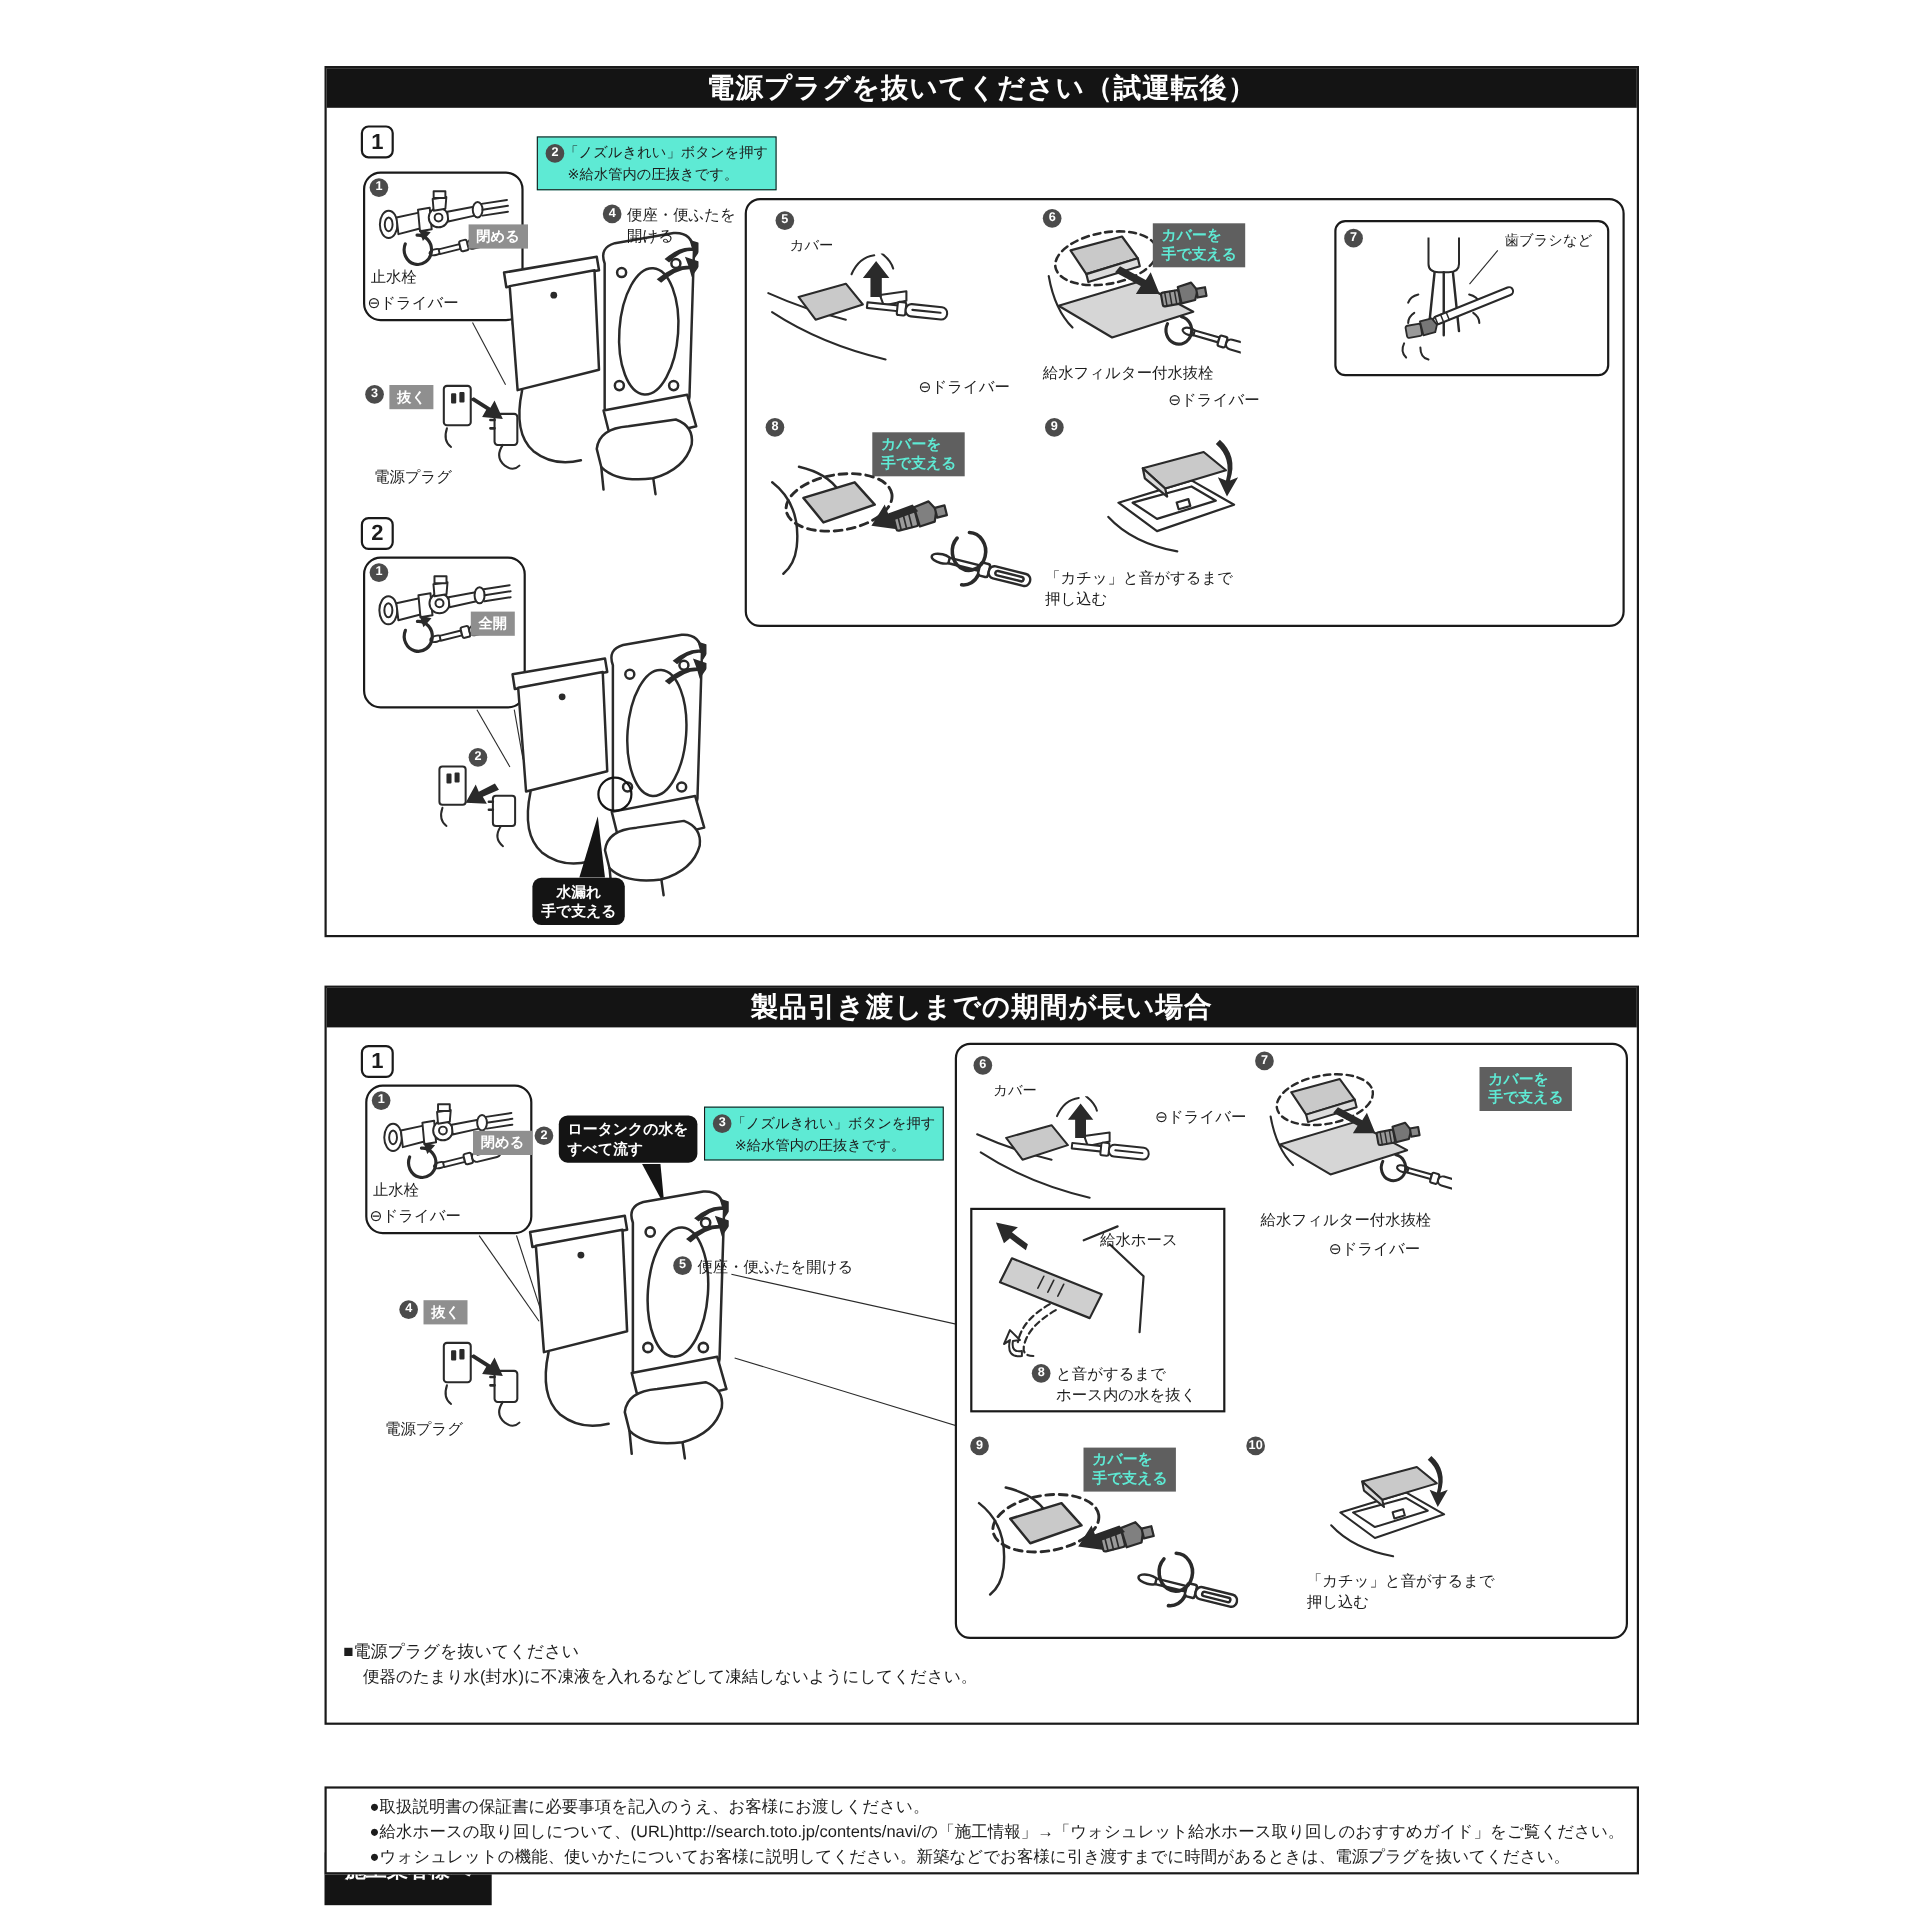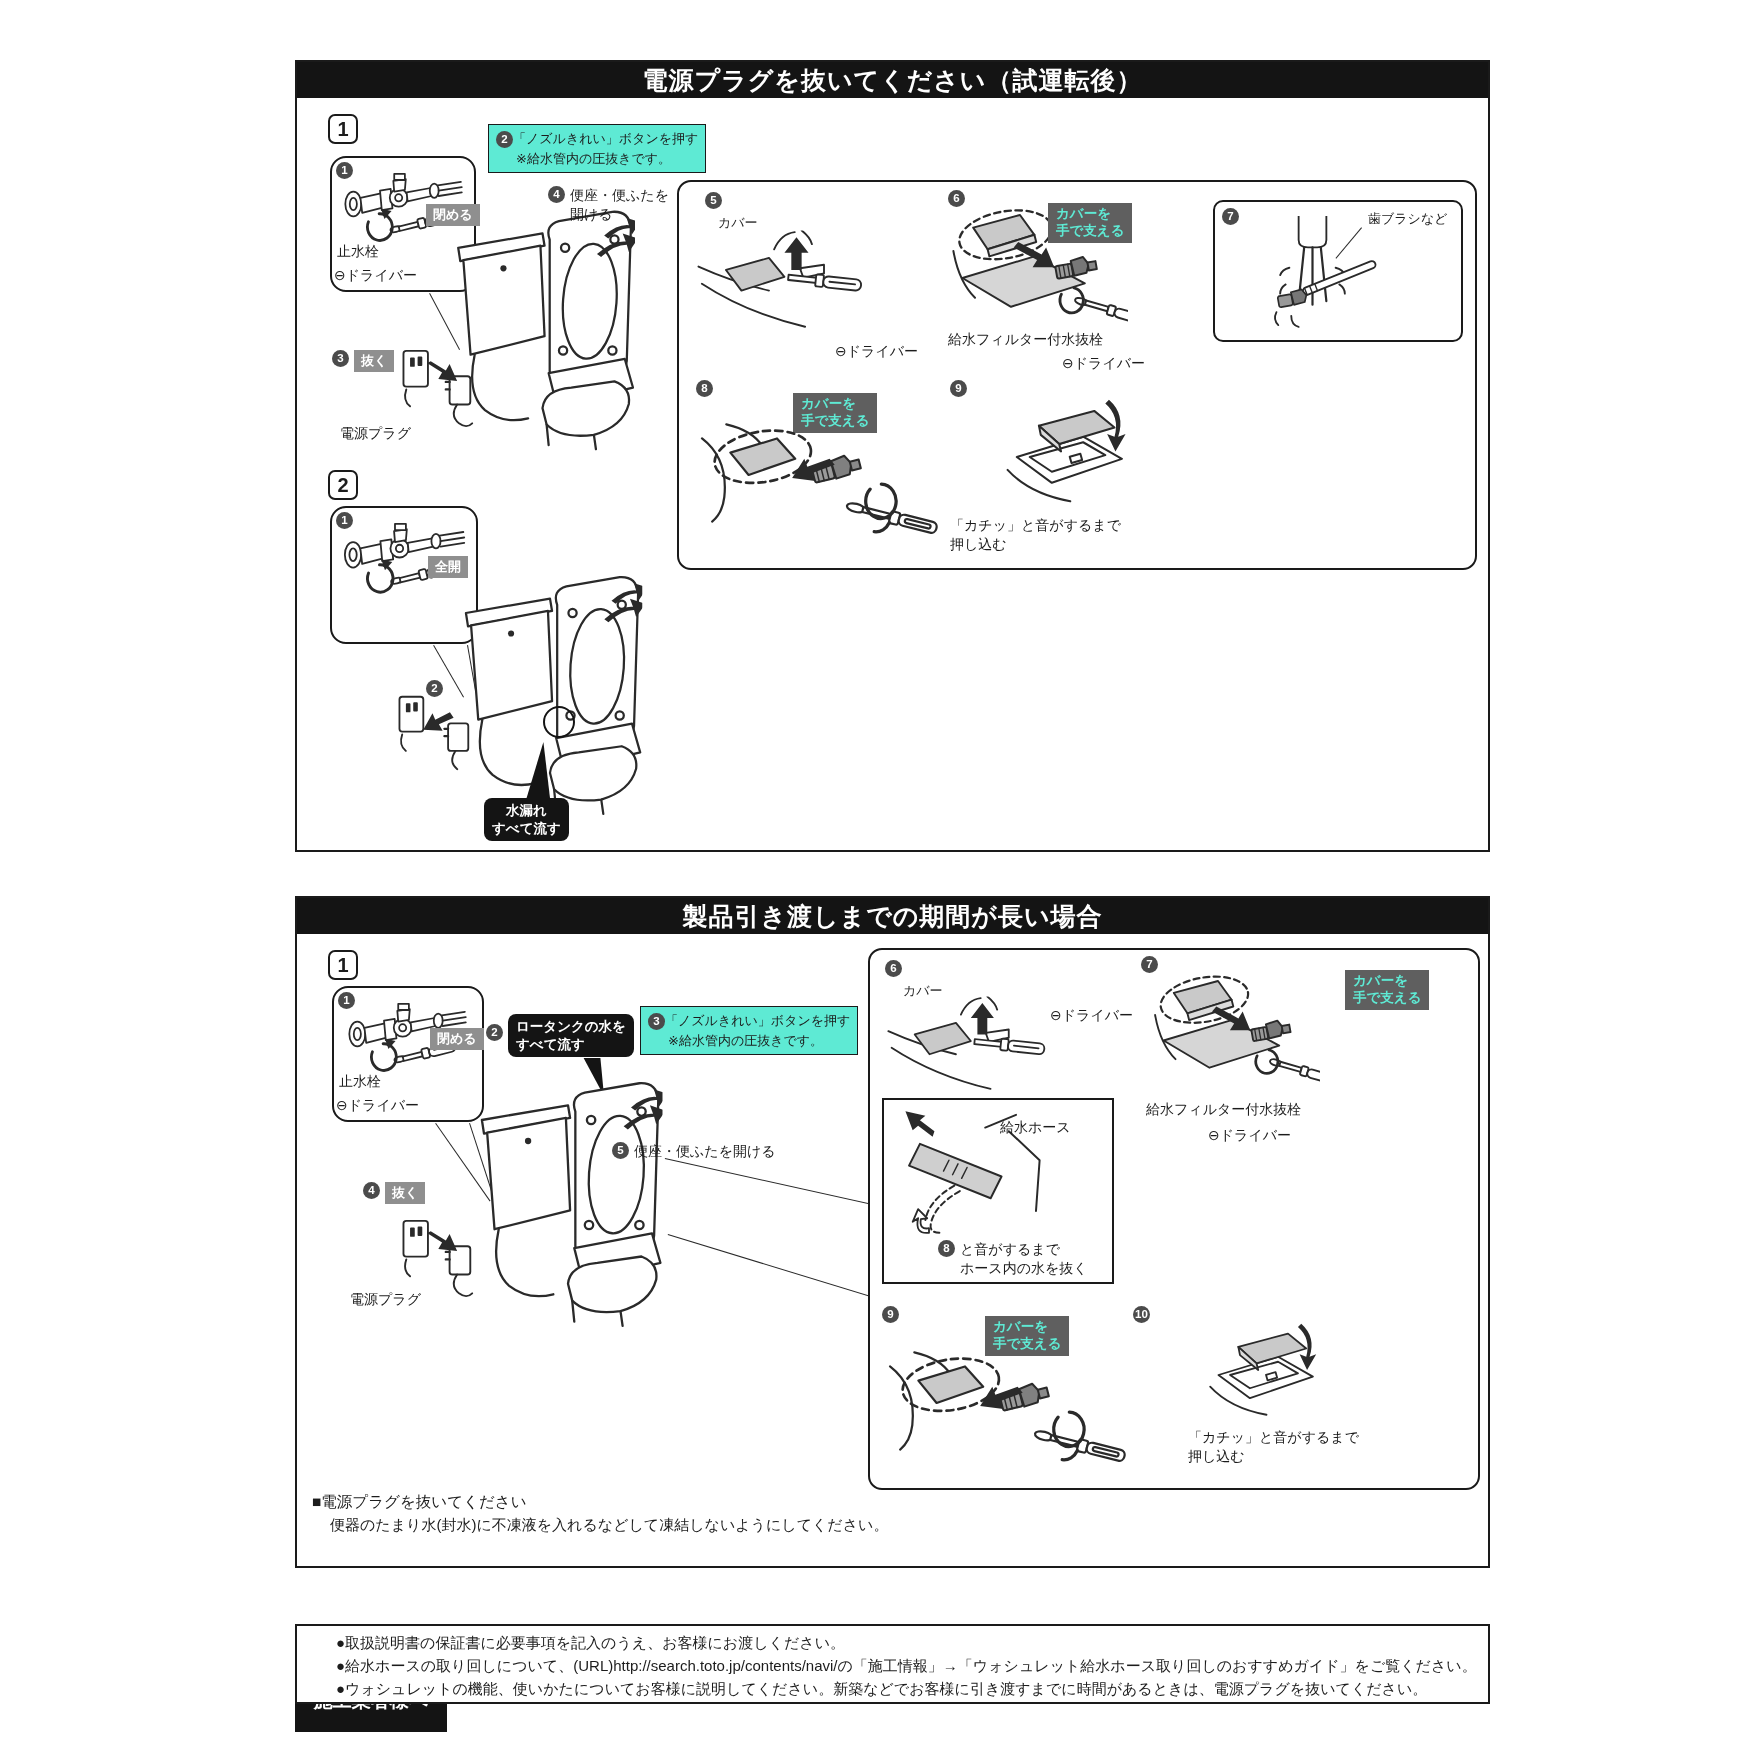--- a/index.html
+++ b/index.html
@@ -332,21 +332,21 @@
   <svg class="pic" style="left:394px;top:694px" width="88" height="78" viewBox="0 0 90 85">
       <use href="#sym-outlet-in"></use>
     </svg>
   <svg class="pic" style="left:452px;top:572px" width="196" height="246" viewBox="0 0 180 240">
       <use href="#sym-toilet"></use>
     </svg>
 
   <div class="ring" style="left:543px;top:706px;width:32px;height:32px"></div>
   <div class="wedge" style="left:520px;top:742px;width:30px;height:56px;clip-path:polygon(78% 0,100% 100%,22% 100%)"></div>
   <div class="blabel" style="left:484px;top:798px;text-align:center">水漏れ
-すべて流す</div>
+手で支える</div>
 
   <div class="secbox" style="left:295px;top:896px;width:1195px;height:672px">
     <div class="sechead">製品引き渡しまでの期間が長い場合</div>
   </div>
 
   <div class="marker" style="left:328px;top:950px">1</div>
 
   <div class="callout" style="left:332px;top:986px;width:152px;height:136px"></div>
   <svg class="pic" style="left:340px;top:1002px" width="136" height="80" viewBox="0 0 140 90">
       <use href="#sym-valve"></use>

